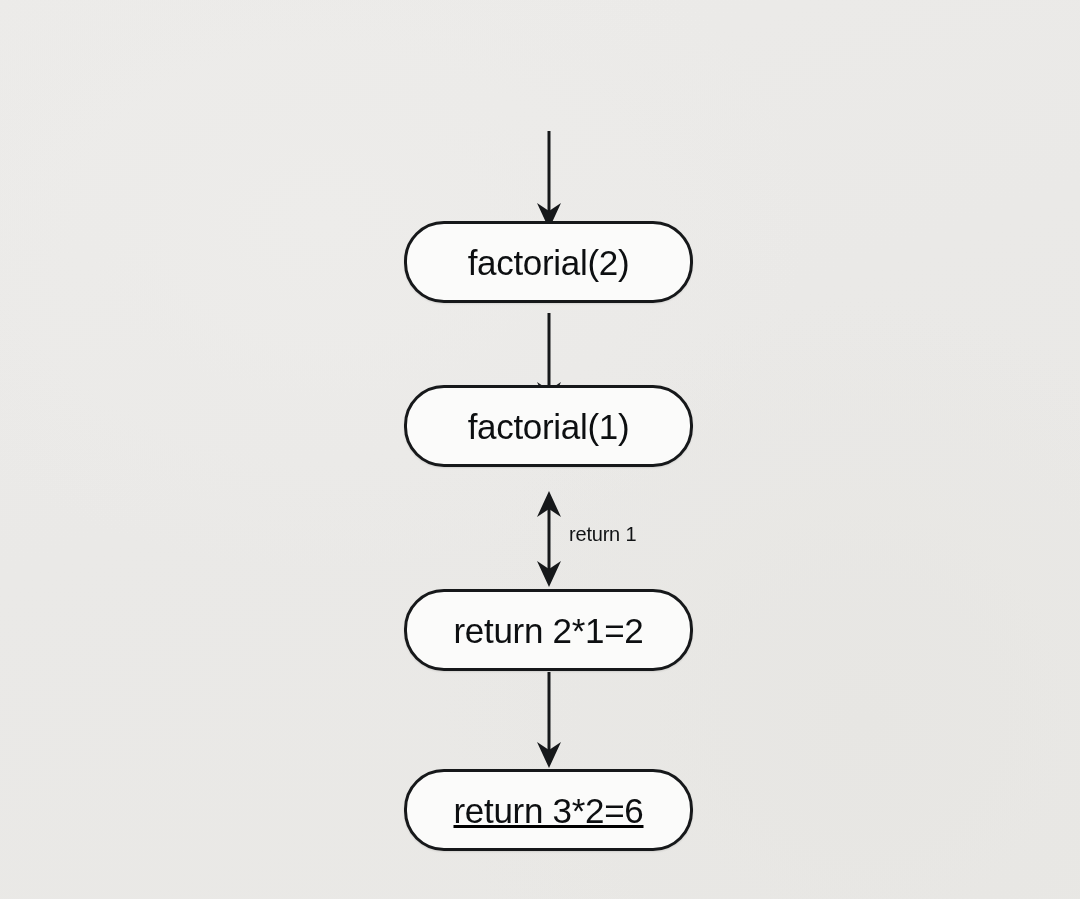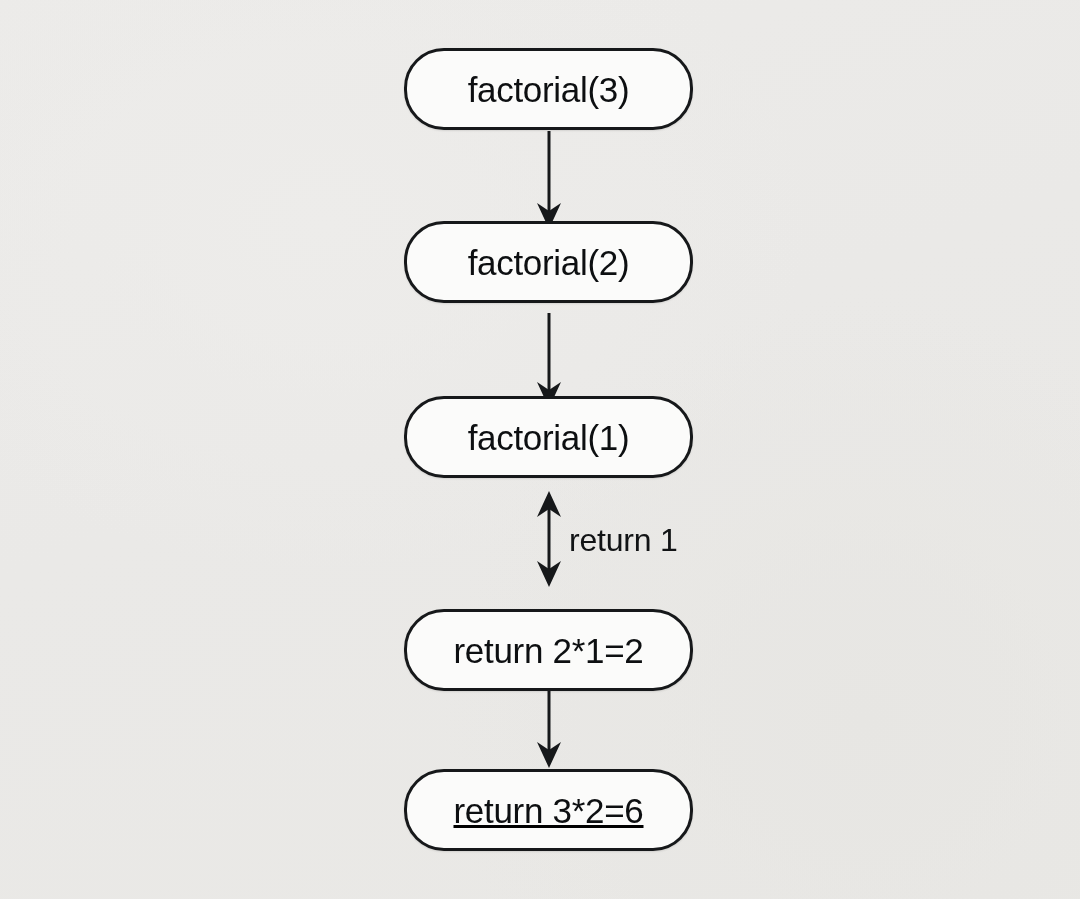--- a/index.html
+++ b/index.html
@@ -41,22 +41,22 @@
   .node-label {
     font-size: 35px;
     line-height: 1;
     color: #0d0f11;
     letter-spacing: -0.3px;
     white-space: nowrap;
     font-weight: 400;
   }
   #node-0 { top: 48px; }
   #node-1 { top: 221px; }
-  #node-2 { top: 396px; }
-  #node-3 { top: 589px; margin-top: 20px; }
+  #node-2 { top: 385px; }
+  #node-3 { top: 589px; }
   #node-4 { top: 769px; text-decoration: underline; }
 
   
   #edges {
     position: absolute;
     left: 0;
     top: 0;
     width: 1080px;
     height: 899px;
     pointer-events: none;
@@ -66,21 +66,21 @@
     stroke-width: 3;
     fill: none;
   }
   .edge-head {
     fill: #16181a;
   }
 
   
   .edge-label {
     position: absolute;
-    font-size: 32px;
+    font-size: 20px;
     line-height: 1;
     color: #111315;
     white-space: nowrap;
     letter-spacing: -0.2px;
   }
   #edge-label-return1 {
     left: 569px;
     top: 524px;
   }
 </style>
@@ -106,23 +106,20 @@
       <polygon class="edge-head" points="549,491 537,517 549,509 561,517"></polygon>
       <polygon class="edge-head" points="549,587 537,561 549,569 561,561"></polygon>
     </g>
 
     <g>
       <line class="edge-line" x1="549" y1="672" x2="549" y2="752"></line>
       <polygon class="edge-head" points="549,768 537,742 549,750 561,742"></polygon>
     </g>
   </svg>
 
-  <div class="node" id="node-0">
-    <span class="node-label">factorial(3)</span>
-  </div>
 
   <div class="node" id="node-1">
     <span class="node-label">factorial(2)</span>
   </div>
 
   <div class="node" id="node-2">
     <span class="node-label">factorial(1)</span>
   </div>
 
   <div class="node" id="node-3">

